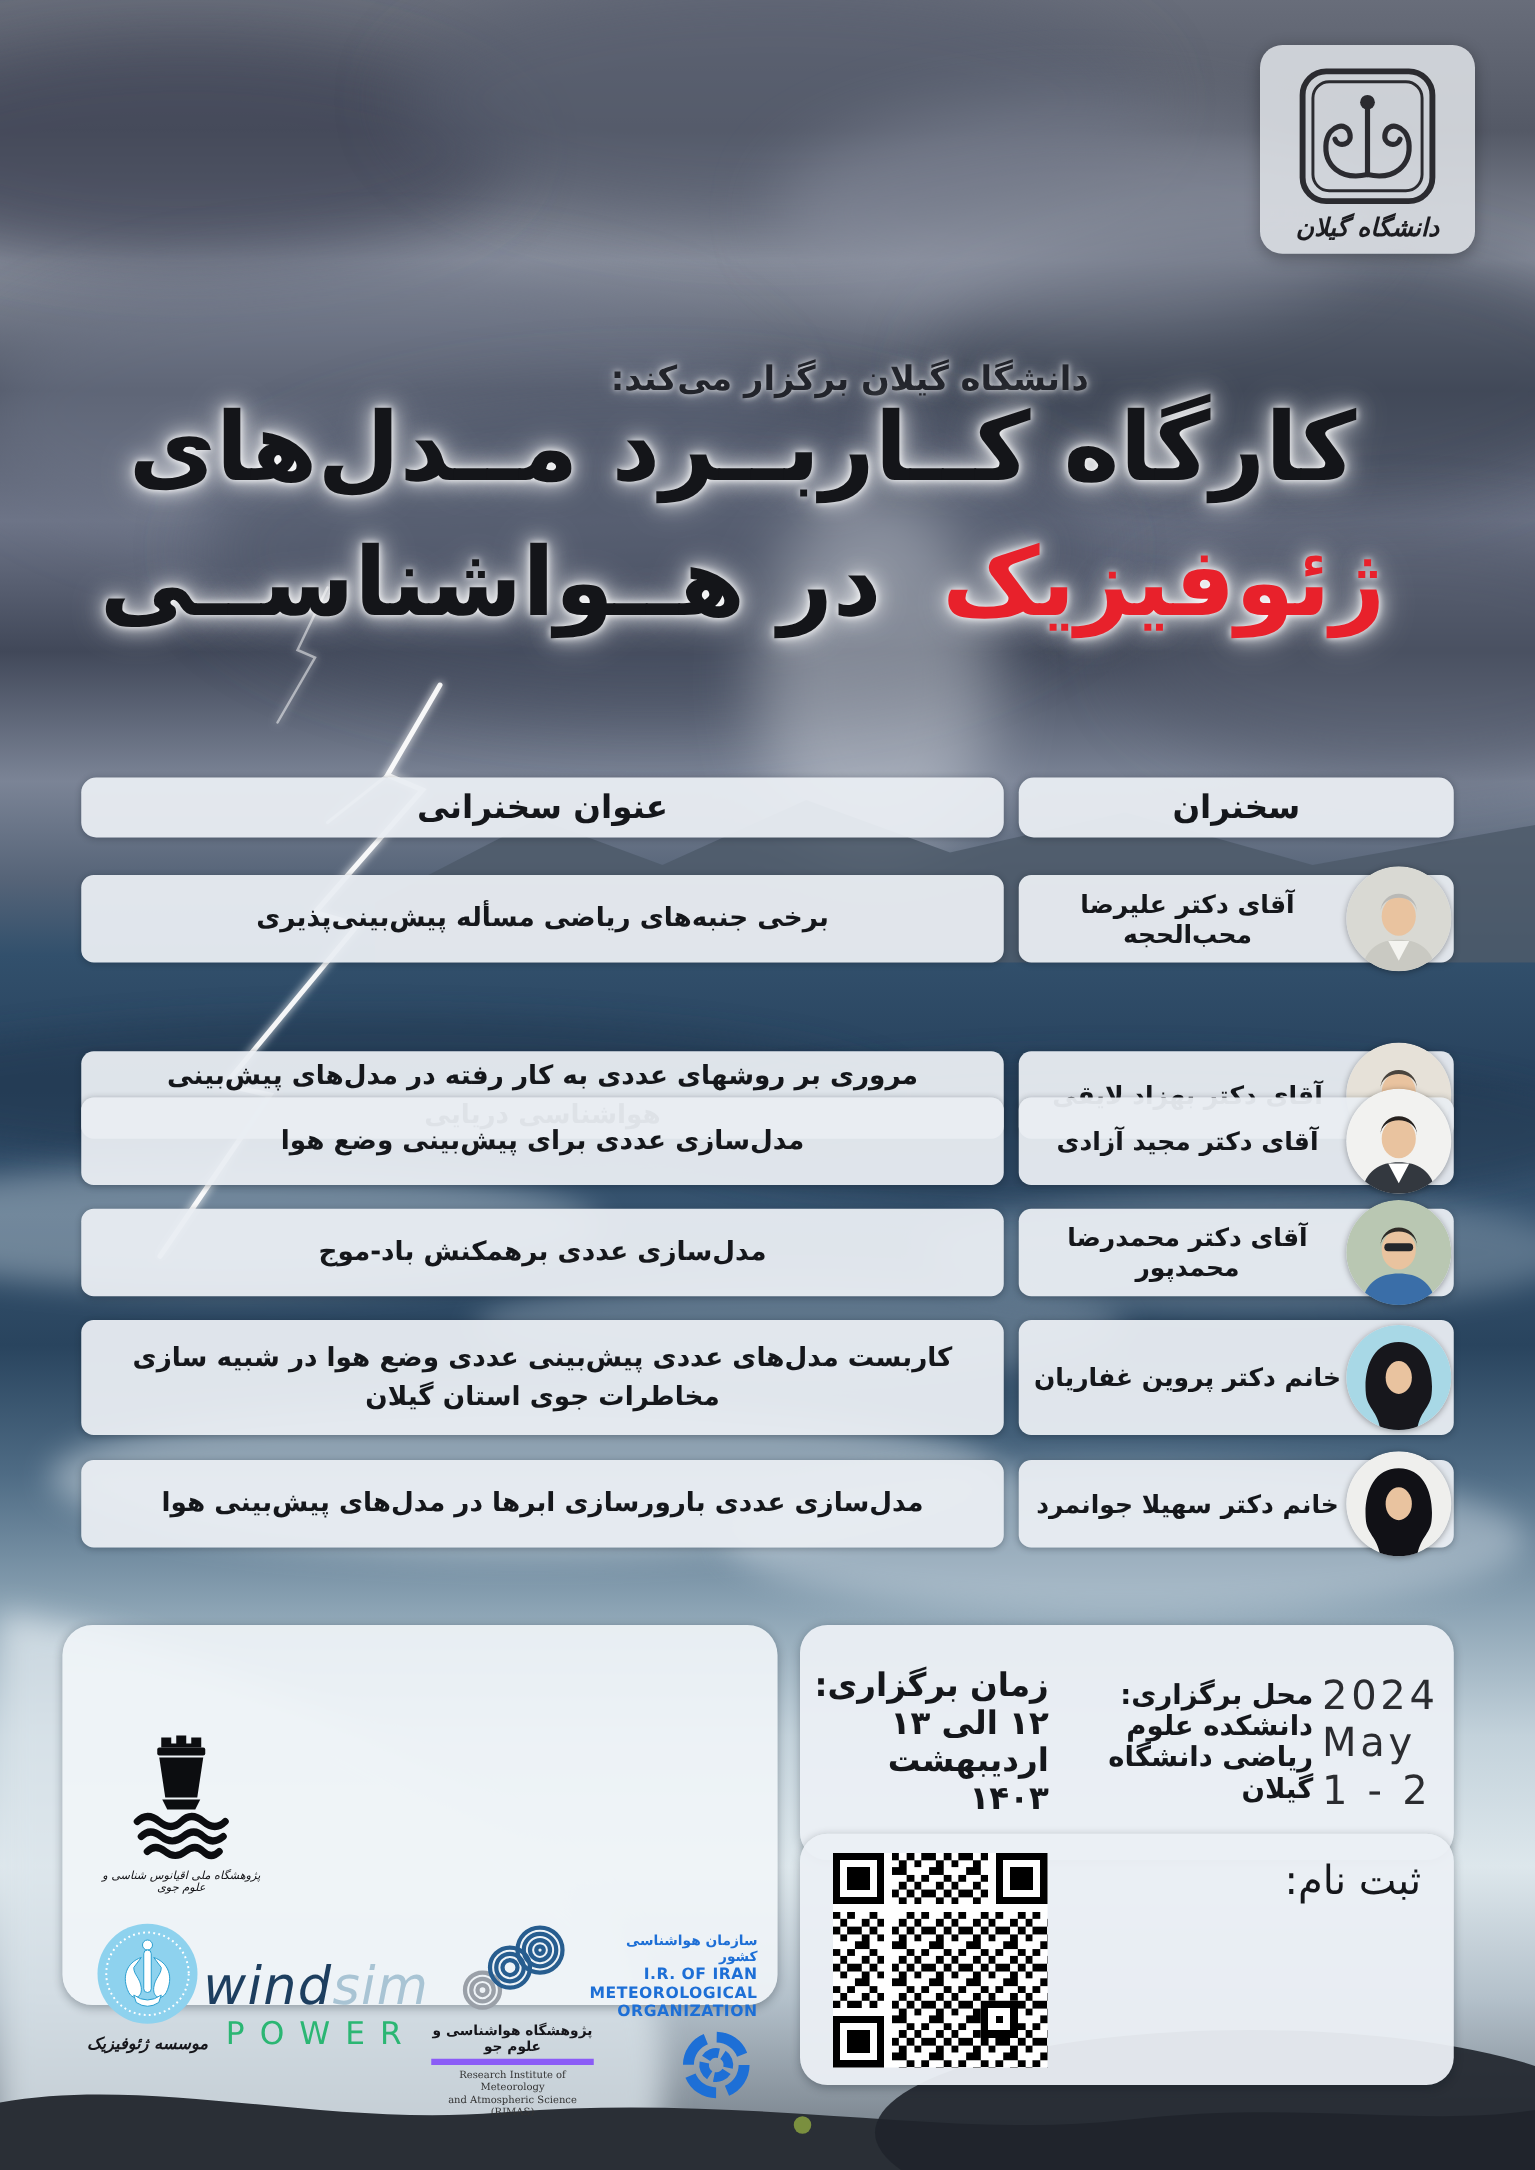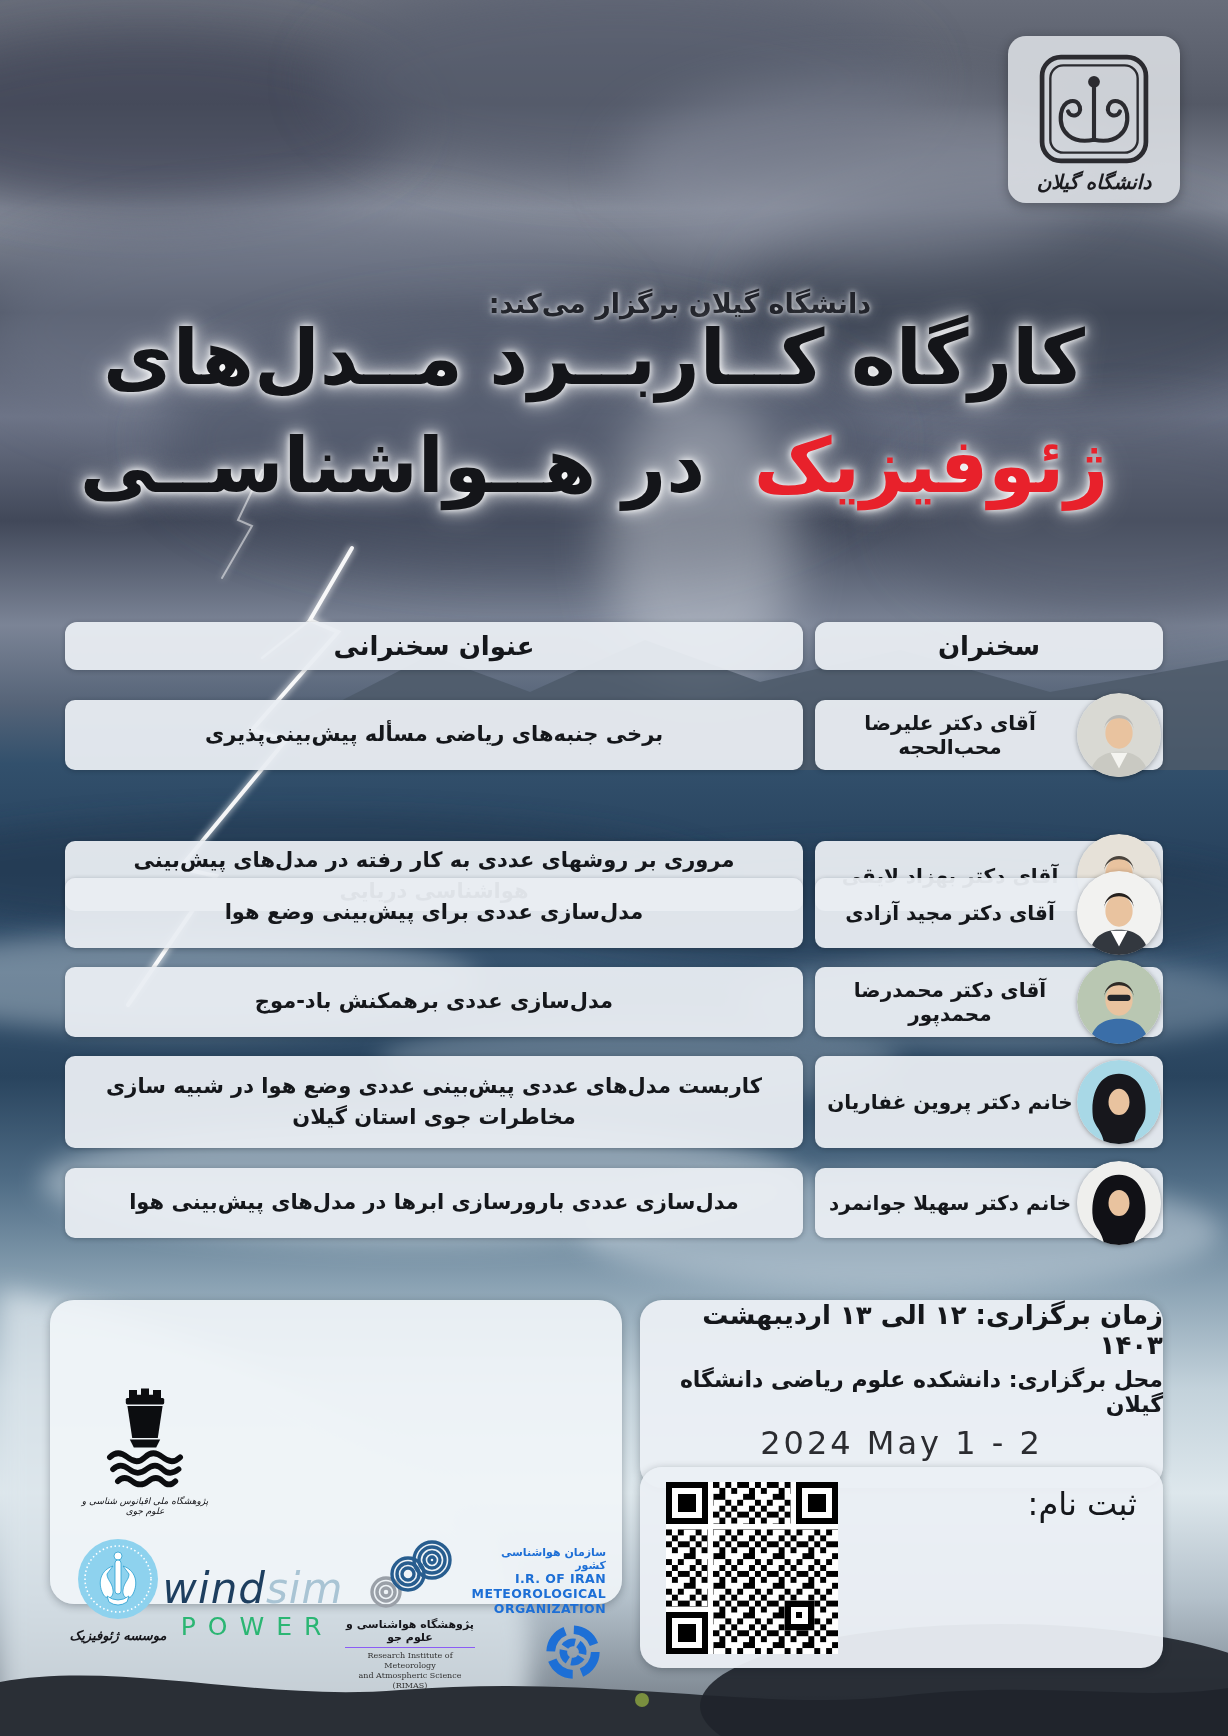--- a/index.html
+++ b/index.html
@@ -72,21 +72,21 @@
   .av2 { --bg:#e6e1d8; --hair:#4a443d; --suit:#2e3f55; --shirt:#cfe2ee; }
   .av3 { --bg:#f2f2f0; --hair:#26211e; --suit:#33383f; --shirt:#ffffff; }
   .av4 { --bg:#b9c7b2; --hair:#2e2a26; --suit:#3a6ea8; --shirt:#5e8bb8; }
   .av5 { --bg:#a8d8e6; --hijab:#17171c; }
   .av6 { --bg:#efefed; --hijab:#111116; }
 
   
   .info-box {
     position:absolute; left:640px; top:1300px; width:523px; height:188px;
     border-radius:22px; background:rgba(235,239,244,.95);
-    display:flex; flex-direction:column; align-items:center; justify-content:flex-start;
+    display:flex; flex-direction:row; align-items:center; justify-content:flex-start;
     gap:7px; box-shadow:0 2px 8px rgba(10,20,30,.3);
   }
   .info-time  { direction:rtl; font-weight:bold; font-size:26px; color:#15171b; }
   .info-venue { direction:rtl; font-weight:bold; font-size:22px; color:#15171b; }
   .info-date-en { font-size:32px; letter-spacing:3px; color:#2b2c30; }
 
   .reg-box {
     position:absolute; left:640px; top:1467px; width:523px; height:201px;
     border-radius:22px; background:rgba(235,239,244,.95);
     box-shadow:0 2px 8px rgba(10,20,30,.3);
@@ -106,21 +106,21 @@
   .inio { position:absolute; left:30px; top:88px; width:130px; text-align:center; }
   .inio-label { direction:rtl; font-size:9px; color:#101014; margin-top:4px; font-style:italic; }
   .tehran { position:absolute; left:12px; top:238px; width:112px; text-align:center; }
   .tehran-label { direction:rtl; font-size:13px; font-weight:bold; font-style:italic; color:#15151a; margin-top:4px; }
   .windsim { position:absolute; left:108px; top:268px; width:190px; text-align:center; }
   .ws-wordmark { font-size:42px; font-style:italic; letter-spacing:1px; line-height:1; }
   .ws-wind { color:#1d3e5f; }
   .ws-sim  { color:#a9c4d4; }
   .ws-power { color:#2bb673; font-size:25px; letter-spacing:12px; margin-top:2px; padding-left:8px; }
   .rimas { position:absolute; left:295px; top:238px; width:130px; text-align:center; }
-  .rimas-fa { direction:rtl; font-size:11px; font-weight:bold; color:#15151a; padding-bottom:3px; border-bottom:1px solid #8b5cf6; }
+  .rimas-fa { direction:rtl; font-size:11px; font-weight:bold; color:#15151a; padding-bottom:3px; border-bottom:5px solid #8b5cf6; }
   .rimas-en { font-family:"DejaVu Serif", serif; font-size:8px; color:#333; line-height:1.25; margin-top:3px; }
   .irimo { position:absolute; right:16px; top:246px; width:138px; text-align:right; color:#1d6fd6; }
   .irimo-fa { direction:rtl; font-size:11px; font-weight:bold; }
   .irimo-en { font-size:12.5px; font-weight:bold; line-height:1.18; letter-spacing:.4px; }
   .irimo svg { display:block; margin:5px 2px 0 auto; }
 </style>
 </head>
 <body>
 
 <div class="poster">

